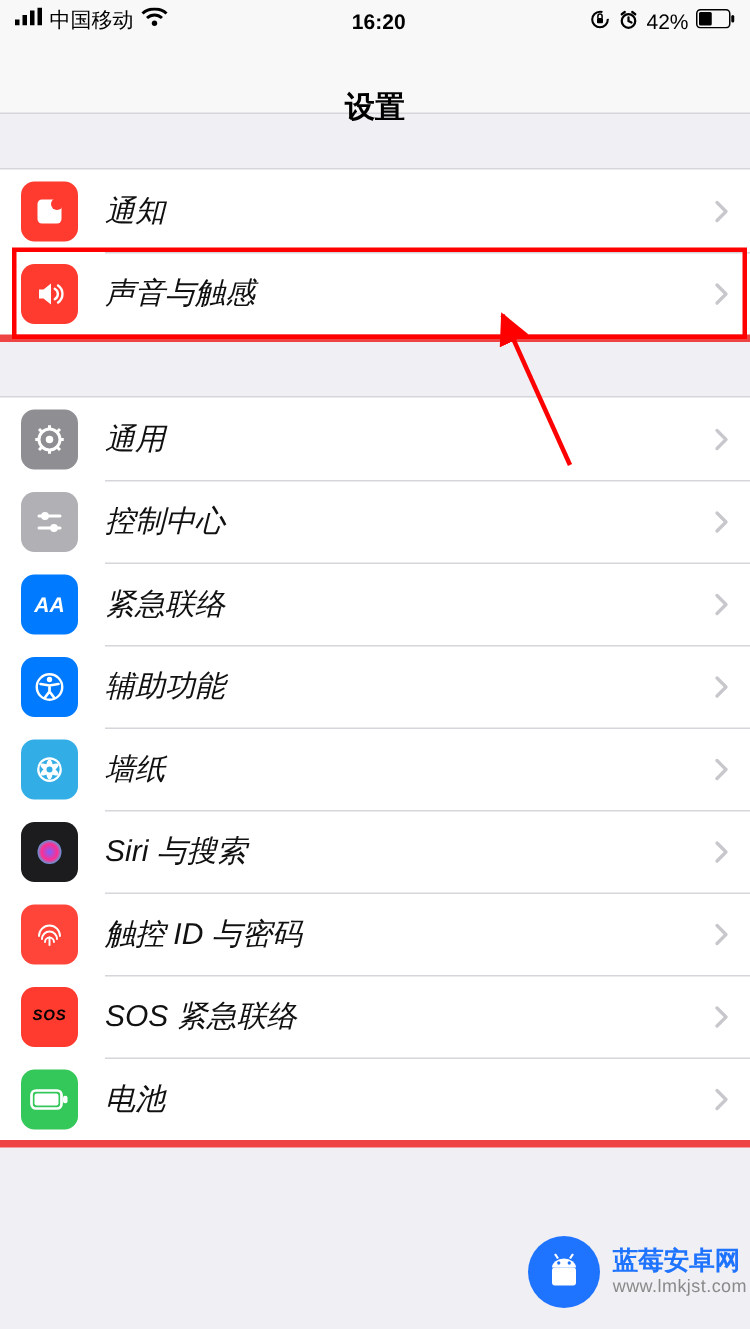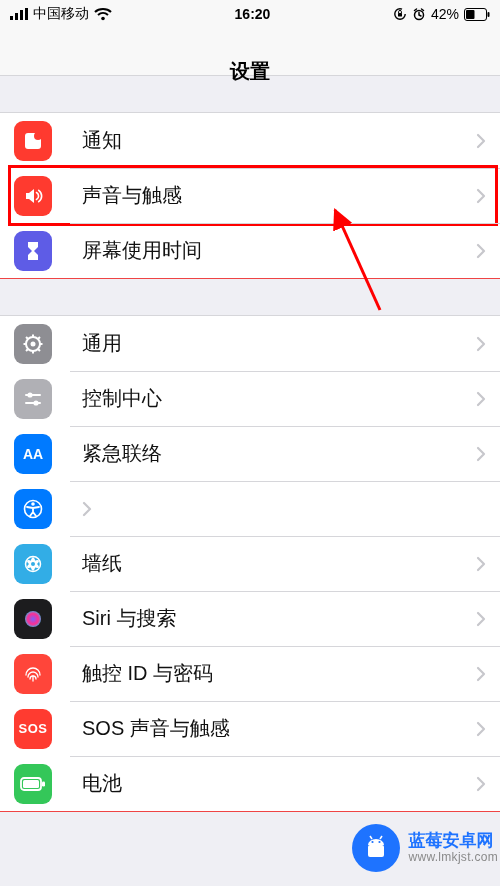--- a/index.html
+++ b/index.html
@@ -15,40 +15,41 @@
     .status-bar {
       height: 28px;
       display: flex;
       align-items: center;
       justify-content: space-between;
       padding: 0 10px;
       font-size: 14px;
       font-weight: 500;
       background: #f8f8f8;
     }
-    .status-left, .status-right { display: flex; align-items: center; gap: 5px; }
+    .status-left, .status-right { display: flex; align-items: flex-start; gap: 5px; }
     .status-center { font-weight: 600; }
     .signal-icon, .wifi-icon, .lock-icon, .alarm-icon, .battery-icon { display: inline-flex; }
 
     
     .nav {
       height: 48px;
       display: flex;
       align-items: center;
       justify-content: center;
       background: #f8f8f8;
       border-bottom: 1px solid #d6d6da;
     }
     .nav-title { font-size: 20px; font-weight: 600; margin-top: 40px; }
 
     
     .group {
       background: #fff;
       border-top: 1px solid #d6d6da;
-      border-bottom: 1px solid #ef4444;
+      border-bottom: 5px solid #ef4444;
+      font-style: italic;
     }
     .gap { height: 36px; }
 
     
     .row {
       display: flex;
       align-items: center;
       height: 55px;
       padding: 0 14px;
       position: relative;
@@ -58,21 +59,21 @@
       position: absolute;
       left: 70px; right: 0; top: 0;
       height: 1px;
       background: #d6d6da;
     }
     .row .icon {
       width: 38px; height: 40px;
       border-radius: 9px;
       display: flex; align-items: center; justify-content: center;
       flex-shrink: 0;
-      margin-right: 30px;
+      margin-right: 18px;
     }
     .row .label {
       font-size: 20px;
       flex: 1;
       color: #111;
     }
     .chevron {
       width: 10px; height: 16px;
       flex-shrink: 0;
     }
@@ -209,33 +210,20 @@
     <div class="label">声音与触感</div>
     <span class="chevron">
         <svg width="10" height="16" viewBox="0 0 10 16">
           <path d="M2 2 L8 8 L2 14" fill="none" stroke="#c7c7cc" stroke-width="2.2" stroke-linecap="round" stroke-linejoin="round"></path>
         </svg>
       </span>
     <div class="highlight-box"></div>
   </div>
 
 
-  <div class="row">
-    <div class="icon ic-indigo">
-      <svg width="22" height="22" viewBox="0 0 22 22">
-          <path d="M6 2 h10 v5 l-4 4 4 4 v5 H6 v-5 l4-4 -4-4 Z" fill="#fff"></path>
-        </svg>
-    </div>
-    <div class="label">屏幕使用时间</div>
-    <span class="chevron">
-        <svg width="10" height="16" viewBox="0 0 10 16">
-          <path d="M2 2 L8 8 L2 14" fill="none" stroke="#c7c7cc" stroke-width="2.2" stroke-linecap="round" stroke-linejoin="round"></path>
-        </svg>
-      </span>
-  </div>
 </div>
 
 <div class="gap"></div>
 
 <div class="group">
 
   <div class="row">
     <div class="icon ic-gray">
       <svg width="22" height="22" viewBox="0 0 22 22">
           <circle cx="11" cy="11" r="7" fill="none" stroke="#fff" stroke-width="2"></circle>
@@ -294,20 +282,21 @@
   </div>
 
   <div class="row">
     <div class="icon ic-blue">
       <svg width="22" height="22" viewBox="0 0 22 22">
           <circle cx="11" cy="11" r="8.5" fill="none" stroke="#fff" stroke-width="1.6"></circle>
           <circle cx="11" cy="6" r="1.8" fill="#fff"></circle>
           <path d="M5 9 L11 10 L17 9 M11 10 V14 M11 14 L8 18 M11 14 L14 18" stroke="#fff" stroke-width="1.8" stroke-linecap="round" fill="none"></path>
         </svg>
     </div>
+    <div class="label">辅助功能</div>
     <span class="chevron">
         <svg width="10" height="16" viewBox="0 0 10 16">
           <path d="M2 2 L8 8 L2 14" fill="none" stroke="#c7c7cc" stroke-width="2.2" stroke-linecap="round" stroke-linejoin="round"></path>
         </svg>
       </span>
   </div>
 
   <div class="row">
     <div class="icon ic-cyan">
       <svg width="22" height="22" viewBox="0 0 22 22">
@@ -362,24 +351,24 @@
     </div>
     <div class="label">触控 ID 与密码</div>
     <span class="chevron">
         <svg width="10" height="16" viewBox="0 0 10 16">
           <path d="M2 2 L8 8 L2 14" fill="none" stroke="#c7c7cc" stroke-width="2.2" stroke-linecap="round" stroke-linejoin="round"></path>
         </svg>
       </span>
   </div>
 
   <div class="row">
-    <div class="icon ic-sos" style="color:#ffffff;font-weight:700;font-size:13px;letter-spacing:.5px;">
+    <div class="icon ic-sos" style="color:#000000;font-weight:700;font-size:10px;letter-spacing:.5px;">
       <span>SOS</span>
     </div>
-    <div class="label">SOS 声音与触感</div>
+    <div class="label">SOS 紧急联络</div>
     <span class="chevron">
         <svg width="10" height="16" viewBox="0 0 10 16">
           <path d="M2 2 L8 8 L2 14" fill="none" stroke="#c7c7cc" stroke-width="2.2" stroke-linecap="round" stroke-linejoin="round"></path>
         </svg>
       </span>
   </div>
 
   <div class="row">
     <div class="icon ic-green">
       <svg width="26" height="14" viewBox="0 0 26 14">

